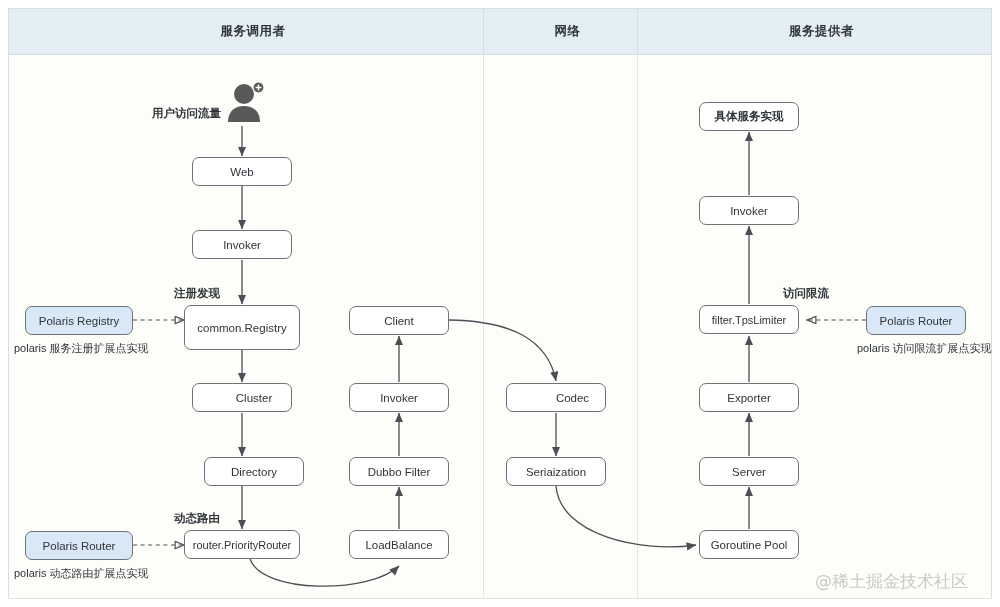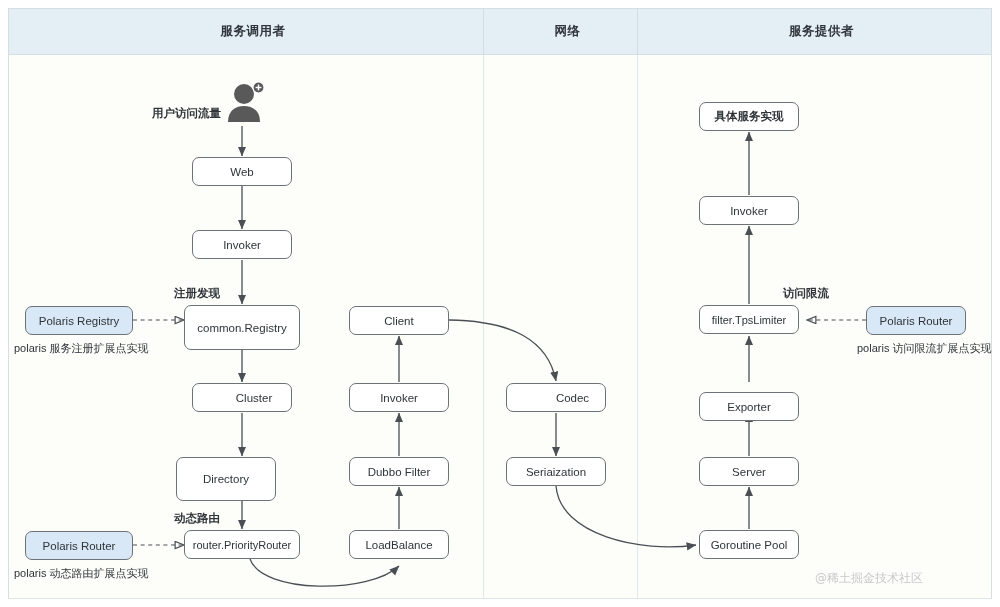--- a/index.html
+++ b/index.html
@@ -39,21 +39,21 @@
   .lbl{position:absolute;font-size:11.5px;color:#2f3438;white-space:nowrap;text-align:center;}
   .lbl.cn{font-weight:600;}
   .cap{position:absolute;font-size:11px;color:#2f3438;white-space:nowrap;}
 
   
   svg#wires{position:absolute;left:0;top:0;width:1000px;height:607px;pointer-events:none;}
 
   
   .usericon{position:absolute;}
 
-  .watermark{position:absolute;font-size:12px;color:#c9c9c9;white-space:nowrap;
+  .watermark{position:absolute;font-size:17px;color:#c9c9c9;white-space:nowrap;
              font-family:"DejaVu Sans",sans-serif;}
 </style>
 </head>
 <body>
 
 <div id="canvas">
 
   <div class="lane l1"></div>
   <div class="lane l2"></div>
   <div class="lane l3"></div>
@@ -122,37 +122,37 @@
       <circle cx="32.5" cy="5.5" r="5.5" fill="none" stroke="#ffffff" stroke-width="1.1"></circle>
     </svg>
   </div>
   <div class="lbl cn" style="left:152px;top:106px;">用户访问流量</div>
 
   <div class="node" style="left:192px;top:157px;width:100px;height:29px;">Web</div>
   <div class="node" style="left:192px;top:230px;width:100px;height:29px;">Invoker</div>
   <div class="lbl cn" style="left:174px;top:286px;">注册发现</div>
   <div class="node" style="left:184px;top:305px;width:116px;height:45px;">common.Registry</div>
   <div class="node" style="left:192px;top:383px;width:100px;height:29px;padding-left:24px;">Cluster</div>
-  <div class="node" style="left:176px;top:457px;width:100px;height:44px;">Directory</div>
+  <div class="node" style="left:204px;top:457px;width:100px;height:29px;">Directory</div>
   <div class="lbl cn" style="left:174px;top:511px;">动态路由</div>
   <div class="node" style="left:184px;top:530px;width:116px;height:29px;font-size:11px;">router.PriorityRouter</div>
 
   <div class="node" style="left:349px;top:306px;width:100px;height:29px;">Client</div>
   <div class="node" style="left:349px;top:383px;width:100px;height:29px;">Invoker</div>
   <div class="node" style="left:349px;top:457px;width:100px;height:29px;">Dubbo Filter</div>
   <div class="node" style="left:349px;top:530px;width:100px;height:29px;">LoadBalance</div>
 
   <div class="node" style="left:506px;top:383px;width:100px;height:29px;padding-left:33px;">Codec</div>
   <div class="node" style="left:506px;top:457px;width:100px;height:29px;">Seriaization</div>
 
   <div class="node cn" style="left:699px;top:102px;width:100px;height:29px;">具体服务实现</div>
   <div class="node" style="left:699px;top:196px;width:100px;height:29px;">Invoker</div>
   <div class="lbl cn" style="left:783px;top:286px;">访问限流</div>
   <div class="node" style="left:699px;top:305px;width:100px;height:29px;font-size:11px;">filter.TpsLimiter</div>
-  <div class="node" style="left:699px;top:383px;width:100px;height:29px;margin-top:9px;">Exporter</div>
+  <div class="node" style="left:699px;top:383px;width:100px;height:29px;">Exporter</div>
   <div class="node" style="left:699px;top:457px;width:100px;height:29px;">Server</div>
   <div class="node" style="left:699px;top:530px;width:100px;height:29px;">Goroutine Pool</div>
 
   <div class="node blue" style="left:25px;top:306px;width:108px;height:29px;">Polaris Registry</div>
   <div class="cap" style="left:14px;top:341px;">polaris 服务注册扩展点实现</div>
 
   <div class="node blue" style="left:25px;top:531px;width:108px;height:29px;">Polaris Router</div>
   <div class="cap" style="left:14px;top:566px;">polaris 动态路由扩展点实现</div>
 
   <div class="node blue" style="left:866px;top:306px;width:100px;height:29px;">Polaris Router</div>

